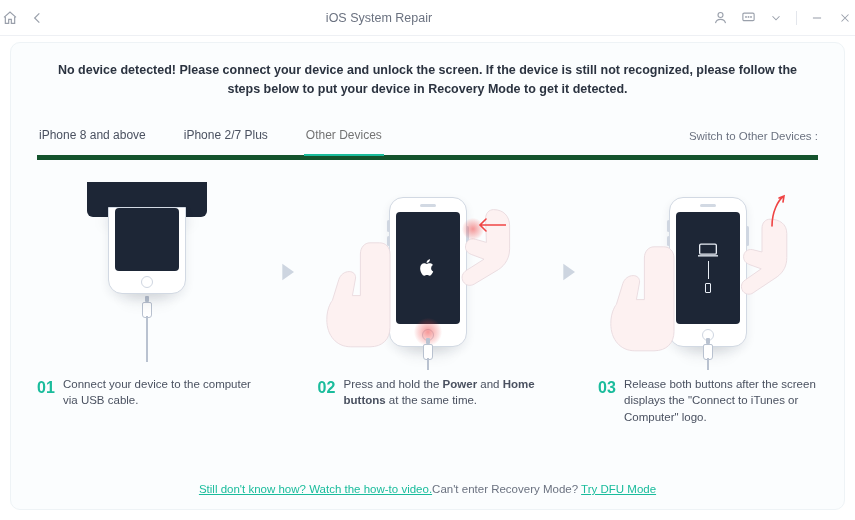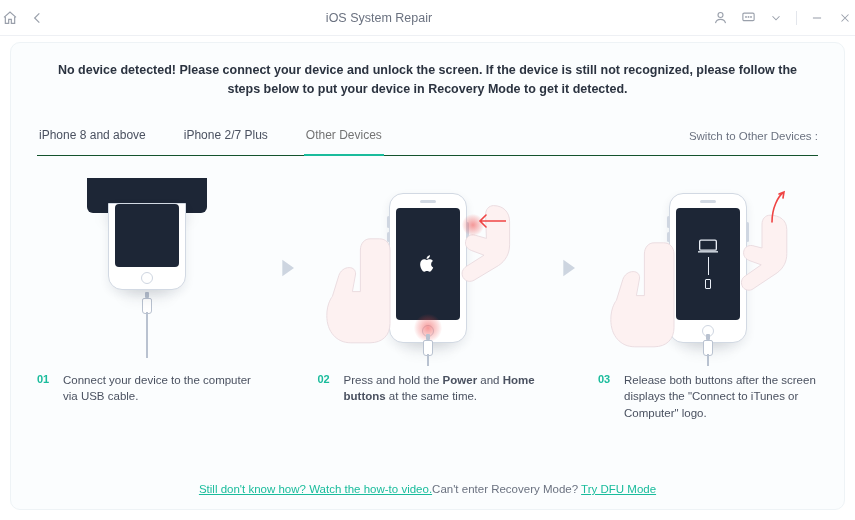--- a/index.html
+++ b/index.html
@@ -31,21 +31,21 @@
     border: 1px solid #eef3f6;
     border-radius: 10px;
     padding: 18px 26px 14px 26px;
     display: flex; flex-direction: column;
     position: relative;
   }
   .instructions { font-size: 12.5px; font-weight: 700; text-align: center; line-height: 1.55; color: #2b3340; padding: 0 10px 10px 10px;}
   .tabs-row {
     display: flex; align-items: center;
     margin-top: 8px;
-    border-bottom: 1px solid #14532d;
+    border-bottom: 5px solid #14532d;
   }
   .tabs { display: flex; gap: 34px; }
   .tab {
     padding: 10px 2px 12px 2px;
     font-size: 12px; color: #4a5160; cursor: pointer;
     border-bottom: 2px solid transparent;
     margin-bottom: -1px;
   }
   .tab.active { color: #737373; border-bottom-color: #1abc9c; font-weight: 500;}
   .switch-wrap { margin-left: auto; display: flex; align-items: center; gap: 24px; color: #6b7280; font-size: 11.5px;}
@@ -56,21 +56,21 @@
   }
   .switch-select .chev { position: absolute; right: 8px; top: 7px; color: #9aa0ab;}
   .steps {
     flex: 1; display: flex; align-items: flex-start; justify-content: space-between;
     margin-top: 22px; gap: 8px;
   }
   .step-col { width: 220px; display: flex; flex-direction: column; align-items: center; }
   .illus { width: 220px; height: 180px; position: relative; display:flex; align-items:center; justify-content:center;}
   .arrow { width: 36px; height: 180px; display:flex; align-items:center; justify-content:center; color:#cdd5e0;}
   .caption { display: flex; gap: 10px; font-size: 11.5px; color: #4a5160; margin-top: 14px; line-height:1.45; text-align:left;}
-  .caption .num { color: #1abc9c; font-weight: 700; font-size: 11px; min-width: 16px;}
+  .caption .num { color: #1abc9c; font-weight: 700; font-size: 16px; min-width: 16px;}
 
   
   .phone {
     width: 78px; height: 150px; background: #fff;
     border: 1px solid #d2d9e3; border-radius: 14px;
     box-shadow: 0 4px 10px rgba(30,40,60,.08), 0 24px 16px -18px rgba(30,40,60,.12);
     position: relative;
   }
   .phone .screen {
     position:absolute; left:6px; right:6px; top:14px; bottom:22px;

